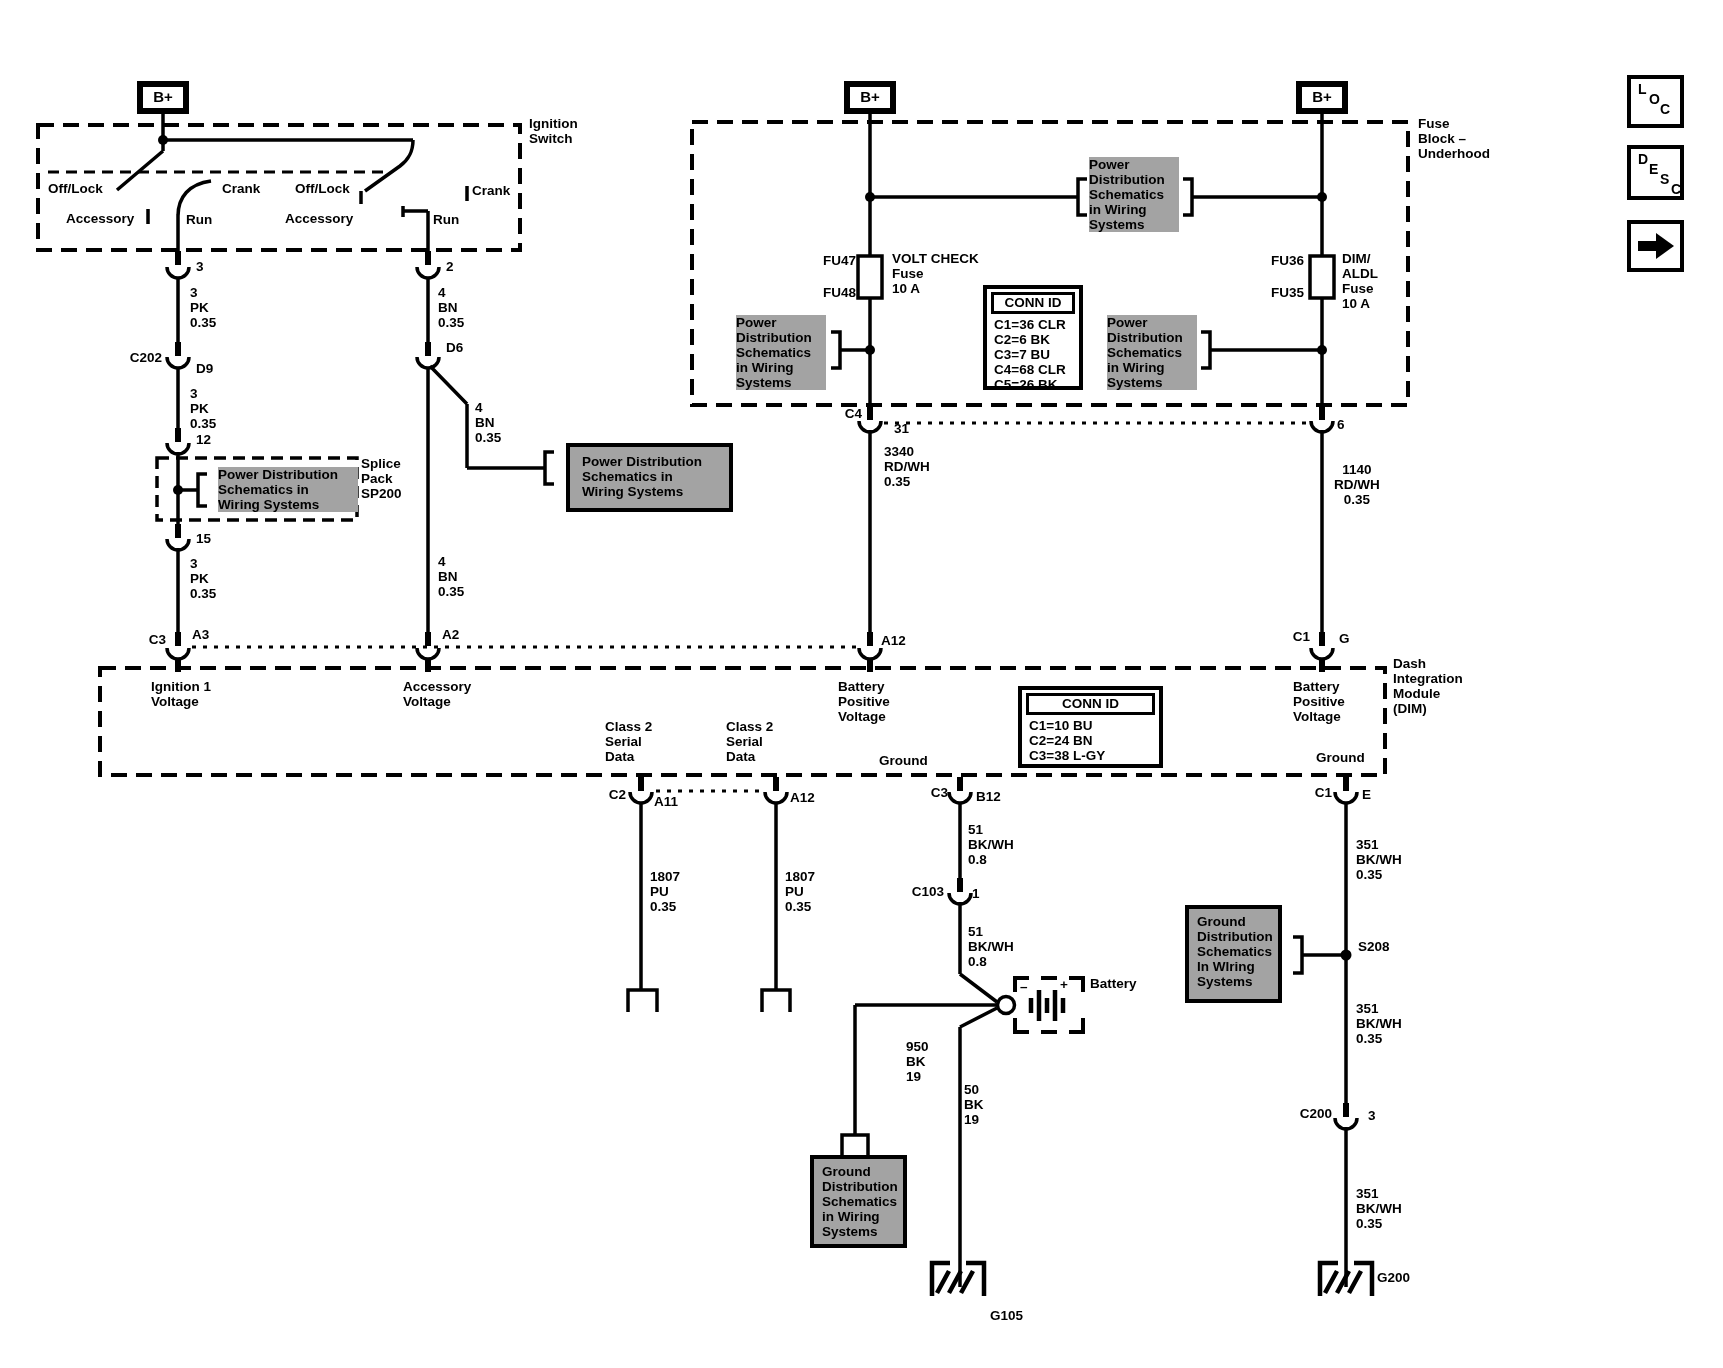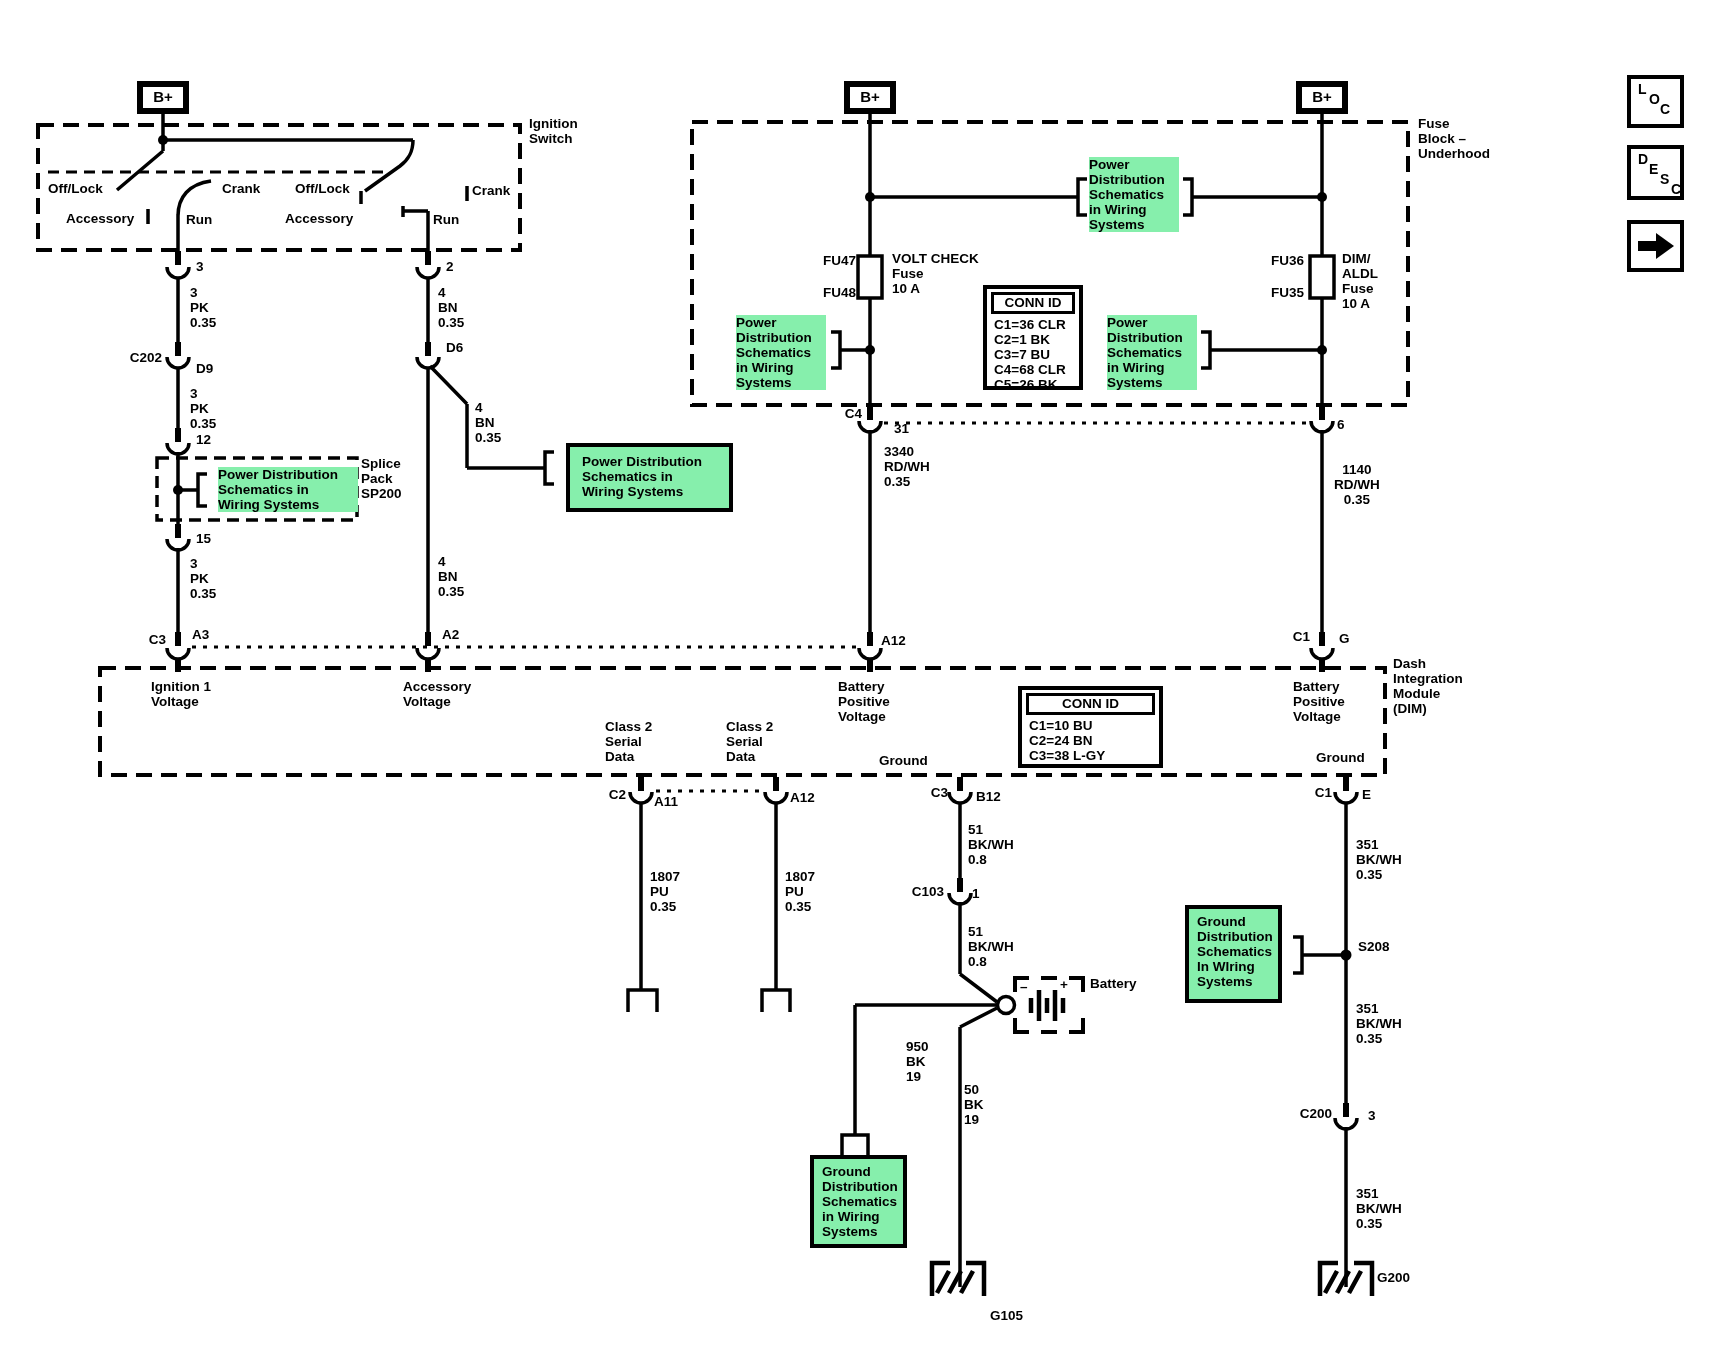--- a/index.html
+++ b/index.html
@@ -1,21 +1,21 @@
 <!DOCTYPE html>
 <html><head>
 <meta charset="utf-8">
 <style>
   html,body{margin:0;padding:0;background:#ffffff;}
   #stage{position:relative;width:1723px;height:1368px;background:#fff;overflow:hidden;
          font-family:"Liberation Sans", sans-serif;color:#000;}
   #draw{position:absolute;left:0;top:0;}
   .lbl{position:absolute;font:bold 13.5px/15px "Liberation Sans", sans-serif;white-space:pre-line;}
   .lbl.r{text-align:right;}
-  .ref{position:absolute;font:bold 13.5px/15px "Liberation Sans", sans-serif;white-space:pre-line;background:#86efac;}
+  .ref{position:absolute;font:bold 13.5px/15px "Liberation Sans", sans-serif;white-space:pre-line;background:#a3a3a3;}
   .boxed{border:4px solid #000;box-sizing:border-box;}
   .bplus{position:absolute;width:52px;height:33px;border:6px solid #000;box-sizing:border-box;
          background:#fff;text-align:center;font:bold 15px/20px "Liberation Sans", sans-serif;}
   .conn{position:absolute;border:4px solid #000;box-sizing:border-box;background:#fff;}
   .conn-h{border:3px solid #000;margin:3px 4px 2px 4px;text-align:center;
           font:bold 13.5px/16px "Liberation Sans", sans-serif;}
   .conn-rows{padding-left:7px;padding-top:1px;}
   .conn-rows .row{font:bold 13.5px/15px "Liberation Sans", sans-serif;}
   .btn{position:absolute;width:57px;height:53px;border:4px solid #000;box-sizing:border-box;
        background:#fff;cursor:pointer;}
@@ -144,21 +144,21 @@
   <div class="ref boxed" style="left:1185px;top:905px;width:97px;height:98px;padding:5px 0 0 8px">Ground
 Distribution
 Schematics
 In WIring
 Systems</div>
 
   <div class="conn" style="left:983px;top:285px;width:100px;height:105px">
     <div class="conn-h">CONN ID</div>
     <div class="conn-rows">
         <div class="row">C1=36 CLR</div>
-        <div class="row">C2=1 BK</div>
+        <div class="row">C2=6 BK</div>
         <div class="row">C3=7 BU</div>
         <div class="row">C4=68 CLR</div>
         <div class="row">C5=26 BK</div>
       </div>
   </div>
   <div class="conn" style="left:1018px;top:686px;width:145px;height:82px">
     <div class="conn-h">CONN ID</div>
     <div class="conn-rows">
         <div class="row">C1=10 BU</div>
         <div class="row">C2=24 BN</div>

